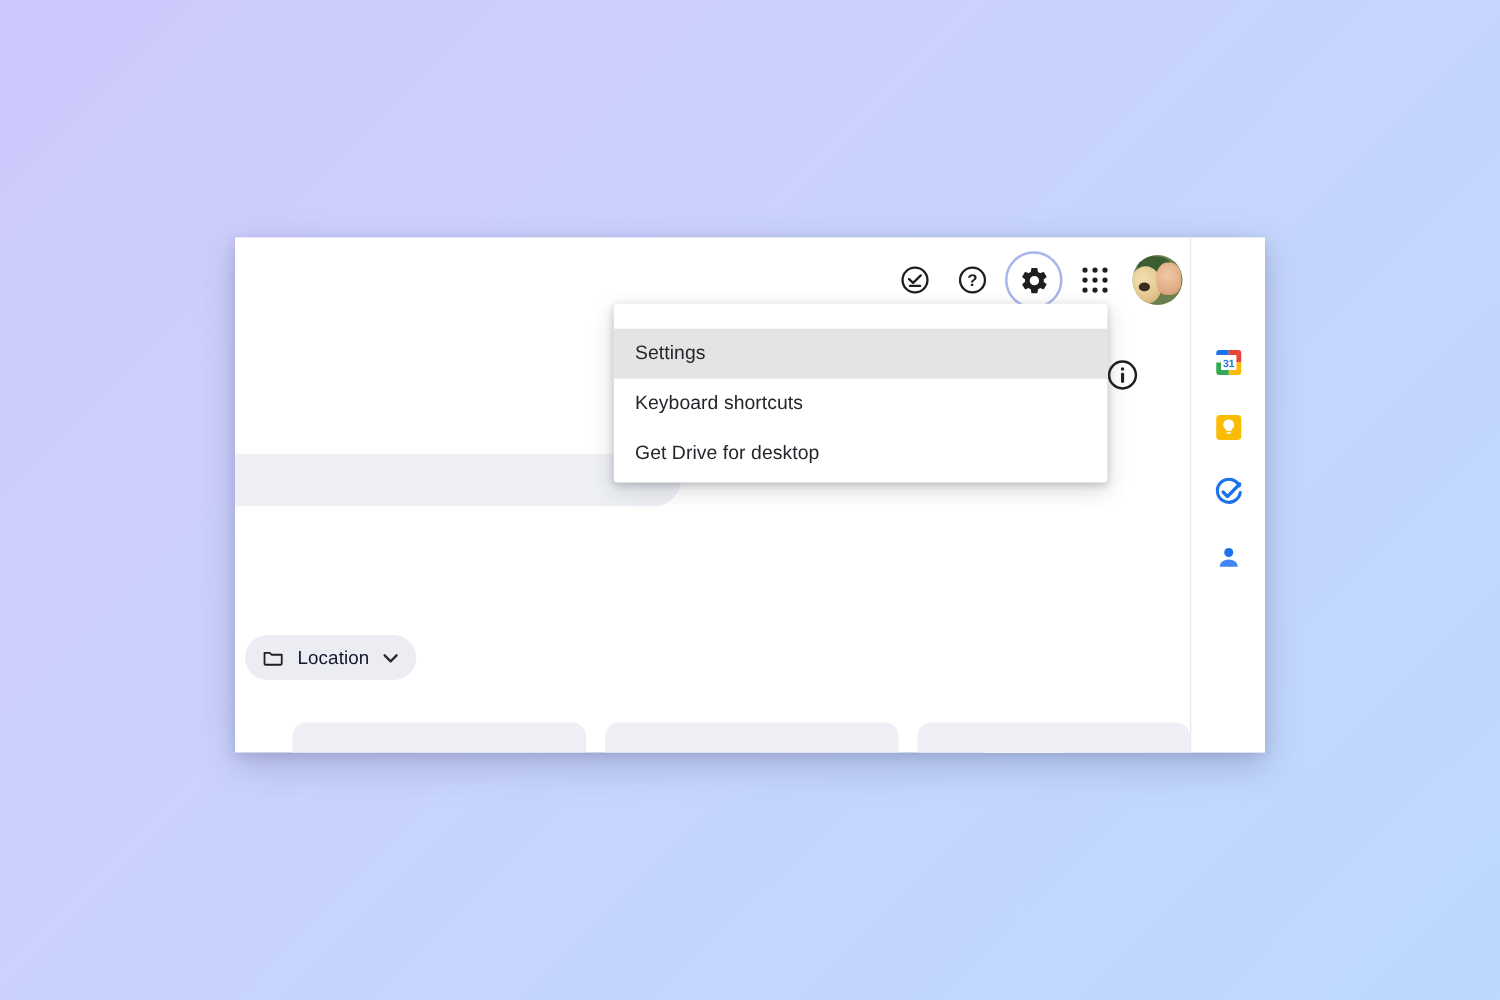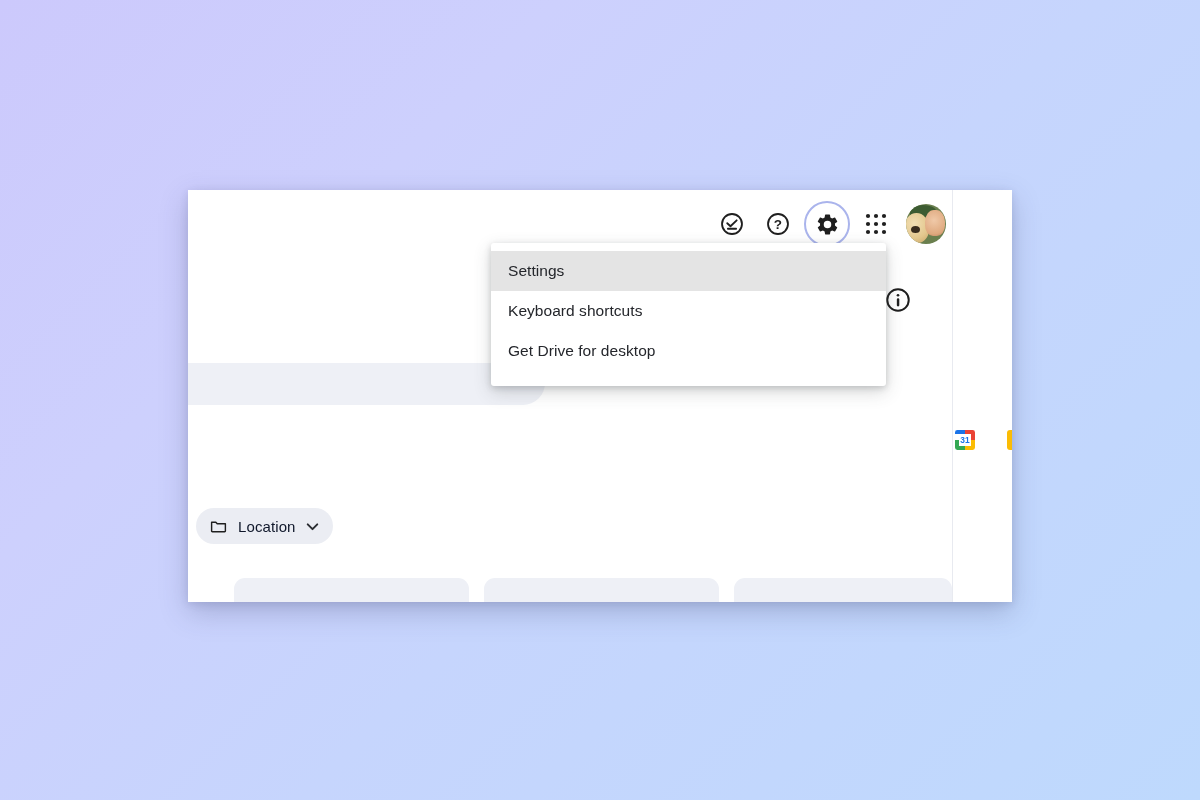--- a/index.html
+++ b/index.html
@@ -117,21 +117,21 @@
   
   .side-panel {
     position: absolute;
     right: 0;
     top: 0;
     width: 60px;
     height: 412px;
     background: #ffffff;
     border-left: 1px solid #e8eaf0;
     display: flex;
-    flex-direction: row;
+    flex-direction: column;
     align-items: center;
     padding-top: 88px;
     gap: 28px;
   }
   .side-icon {
     width: 24px;
     height: 24px;
     cursor: pointer;
     display: flex;
     align-items: center;
@@ -238,21 +238,21 @@
   .menu {
     position: absolute;
     left: 491px;
     top: 243px;
     width: 395px;
     height: 143px;
     background: #ffffff;
     border-radius: 3px;
     box-shadow: 0 2px 6px rgba(60, 64, 67, 0.22),
                 0 6px 18px rgba(60, 64, 67, 0.20);
-    padding: 8px 0 10px 0;
+    padding: 20px 0 10px 0;
     z-index: 40;
   }
   .menu-item {
     height: 40px;
     display: flex;
     align-items: center;
     padding-left: 17px;
     font-size: 15.5px;
     color: #24262b;
     cursor: pointer;

